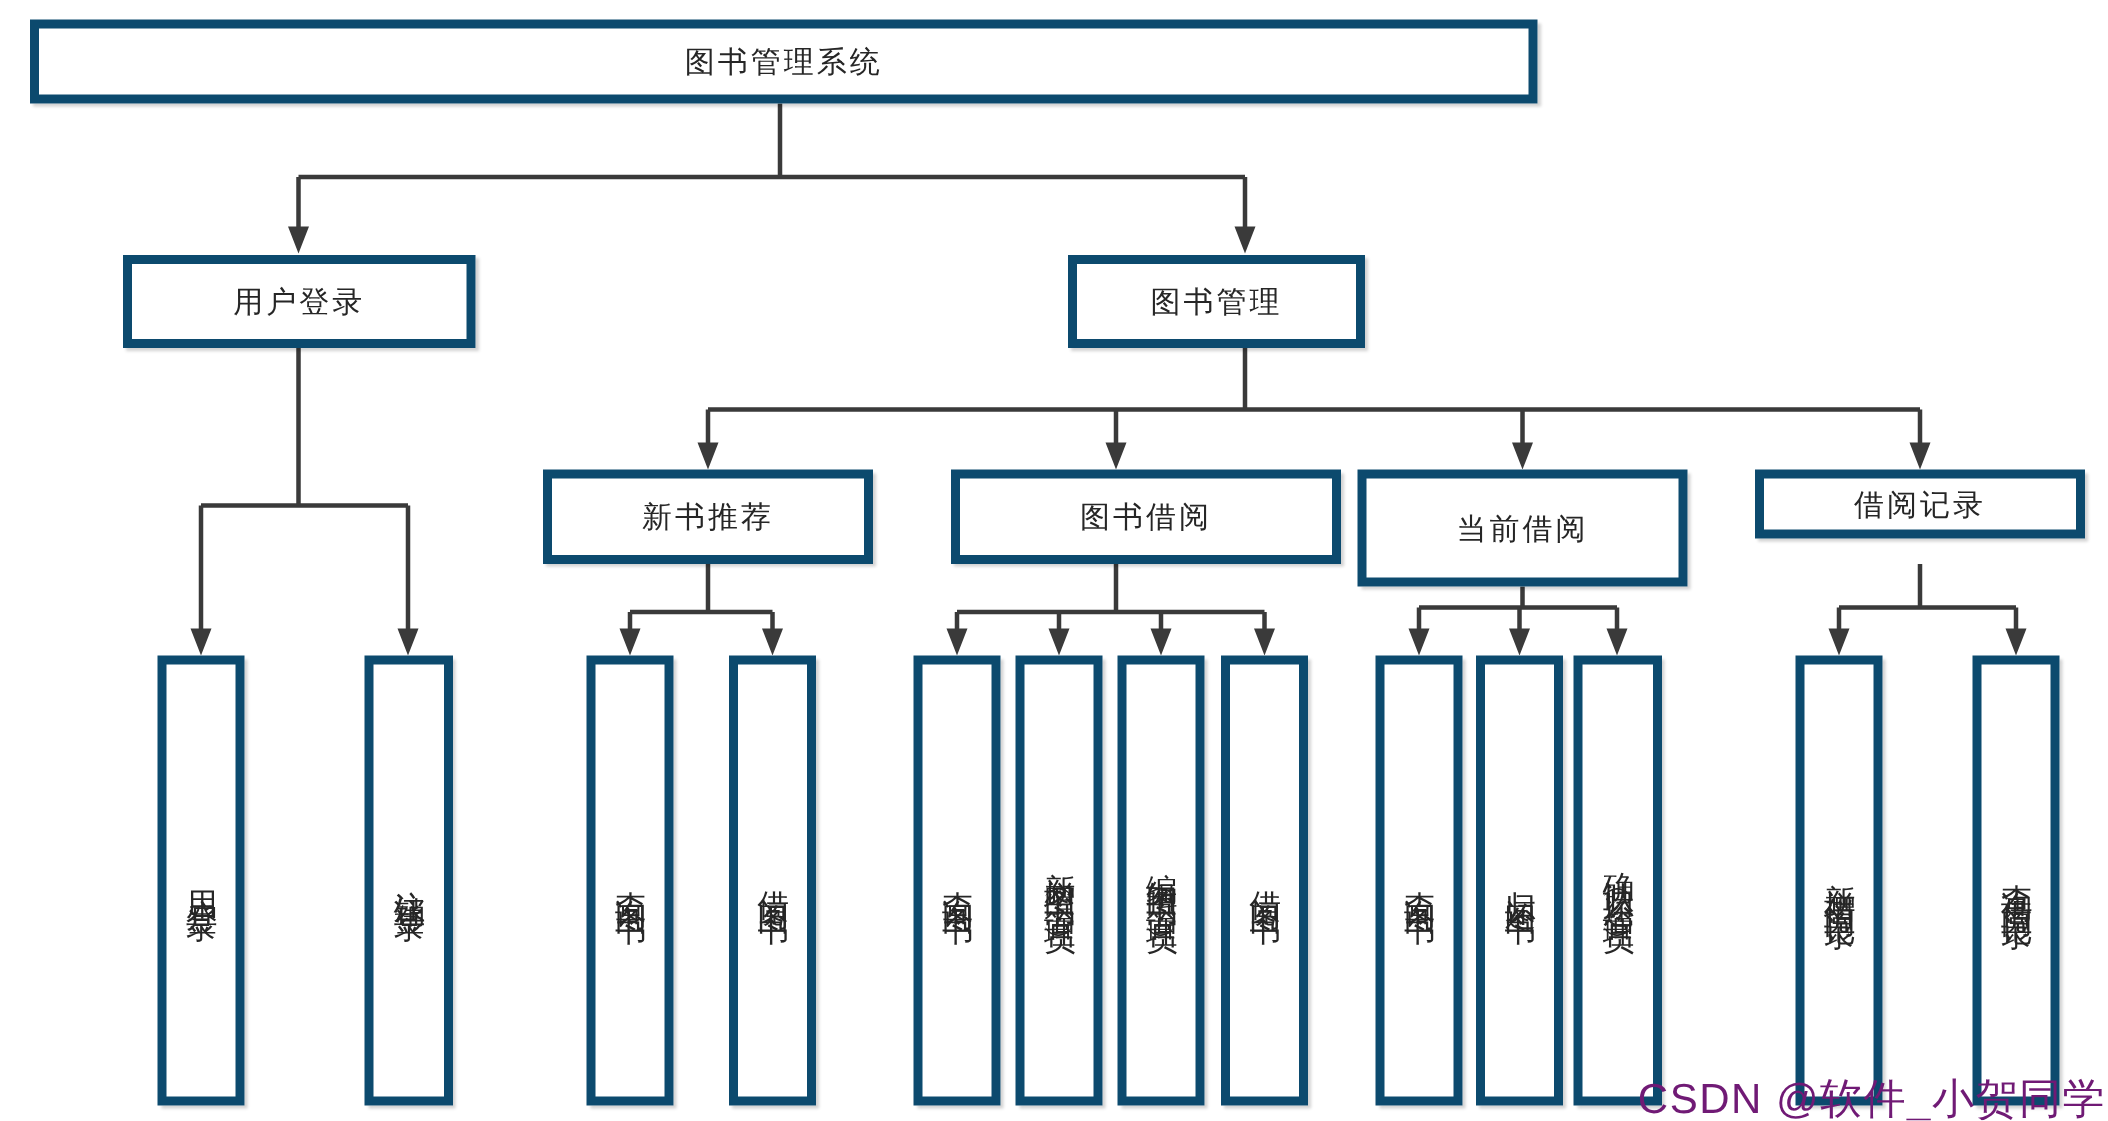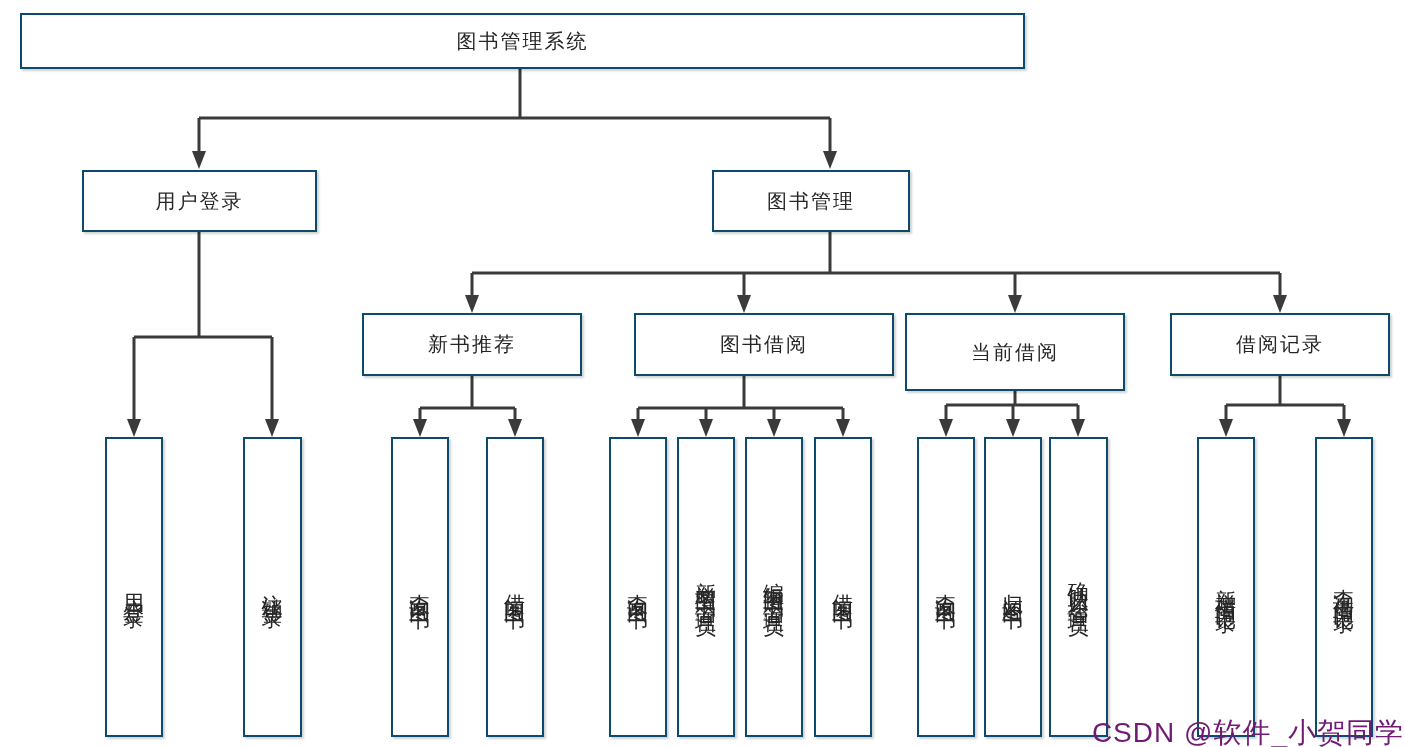--- a/index.html
+++ b/index.html
@@ -13,21 +13,21 @@
   }
   .connectors {
     position: absolute;
     left: 0; top: 0;
     width: 1405px; height: 747px;
   }
   .node {
     position: absolute;
     box-sizing: border-box;
     background: #ffffff;
-    border: 2px solid #0c4a6e;
+    border: 6px solid #0c4a6e;
     display: flex;
     align-items: center;
     justify-content: center;
     box-shadow: 2px 2px 2px rgba(0,0,0,0.18);
     color: #262626;
   }
   .node .h-label {
     font-size: 20px;
     letter-spacing: 2px;
     white-space: nowrap;
@@ -99,21 +99,21 @@
 
   <div class="node" style="left:362px; top:313px; width:220px; height:63px;">
     <span class="h-label">新书推荐</span>
   </div>
   <div class="node" style="left:634px; top:313px; width:260px; height:63px;">
     <span class="h-label">图书借阅</span>
   </div>
   <div class="node" style="left:905px; top:313px; width:220px; height:78px;">
     <span class="h-label">当前借阅</span>
   </div>
-  <div class="node" style="left:1170px; top:313px; width:220px; height:63px;">
+  <div class="node" style="left:1170px; top:313px; width:220px; height:46px;">
     <span class="h-label">借阅记录</span>
   </div>
 
   <div class="node leaf" style="left:105px; top:437px; width:58px; height:300px;">
     <span class="v-label">用户登录</span>
   </div>
   <div class="node leaf" style="left:243px; top:437px; width:59px; height:300px;">
     <span class="v-label">注销登录</span>
   </div>
 

